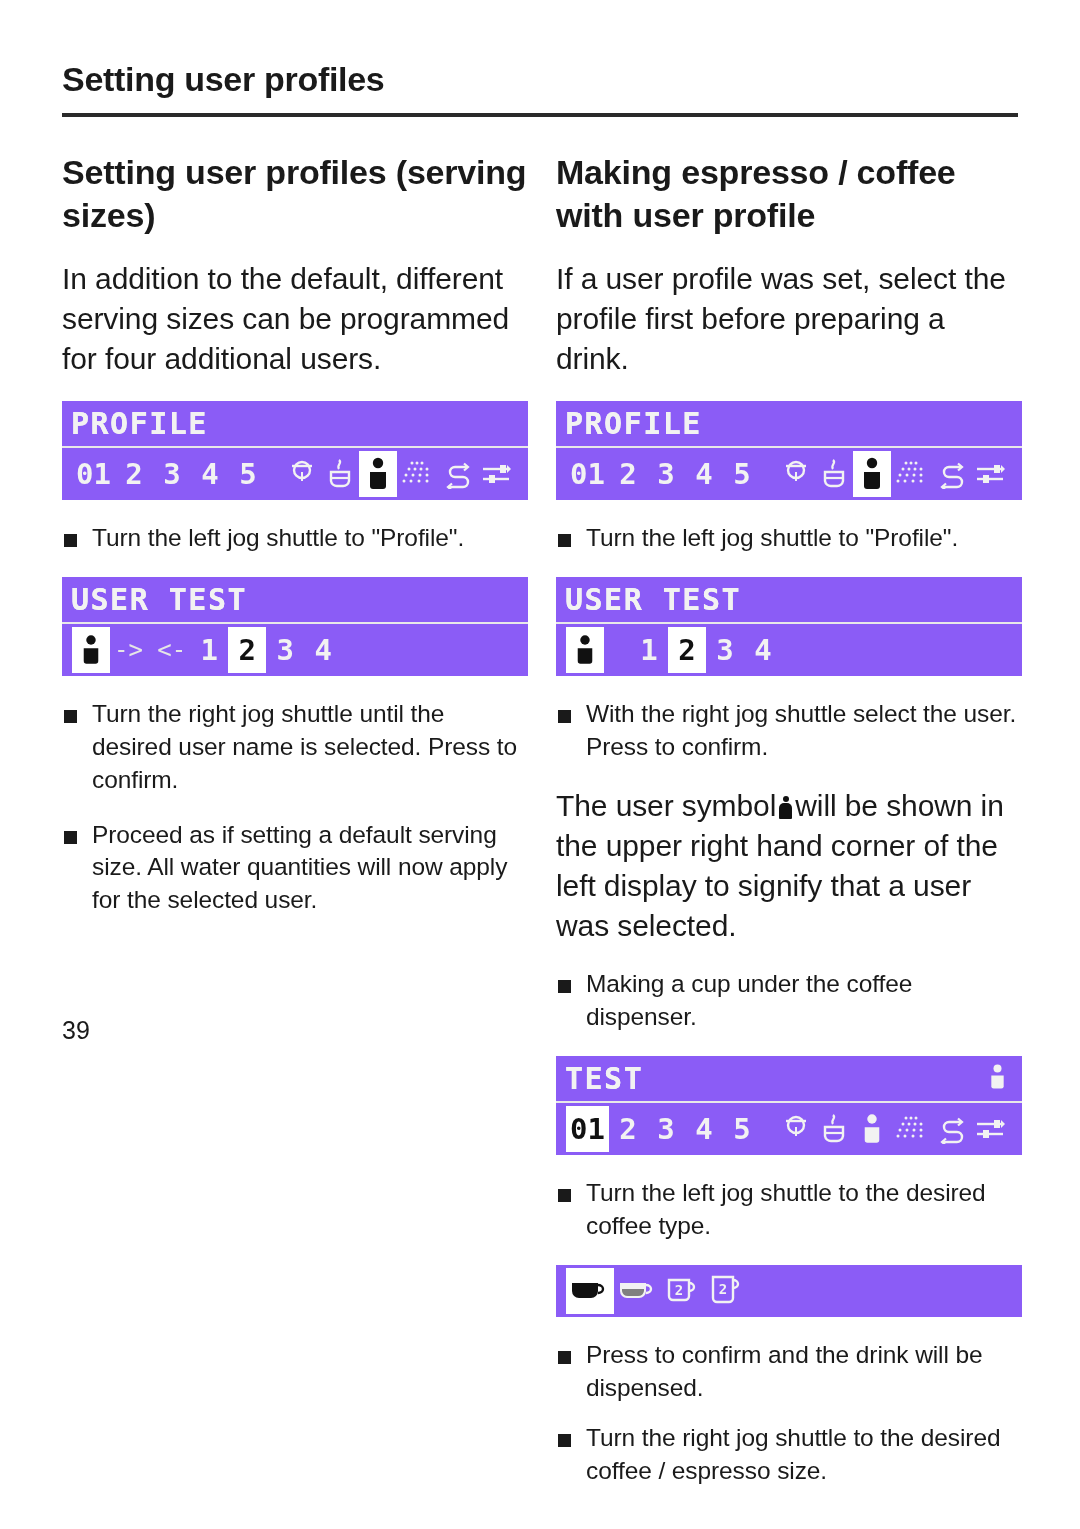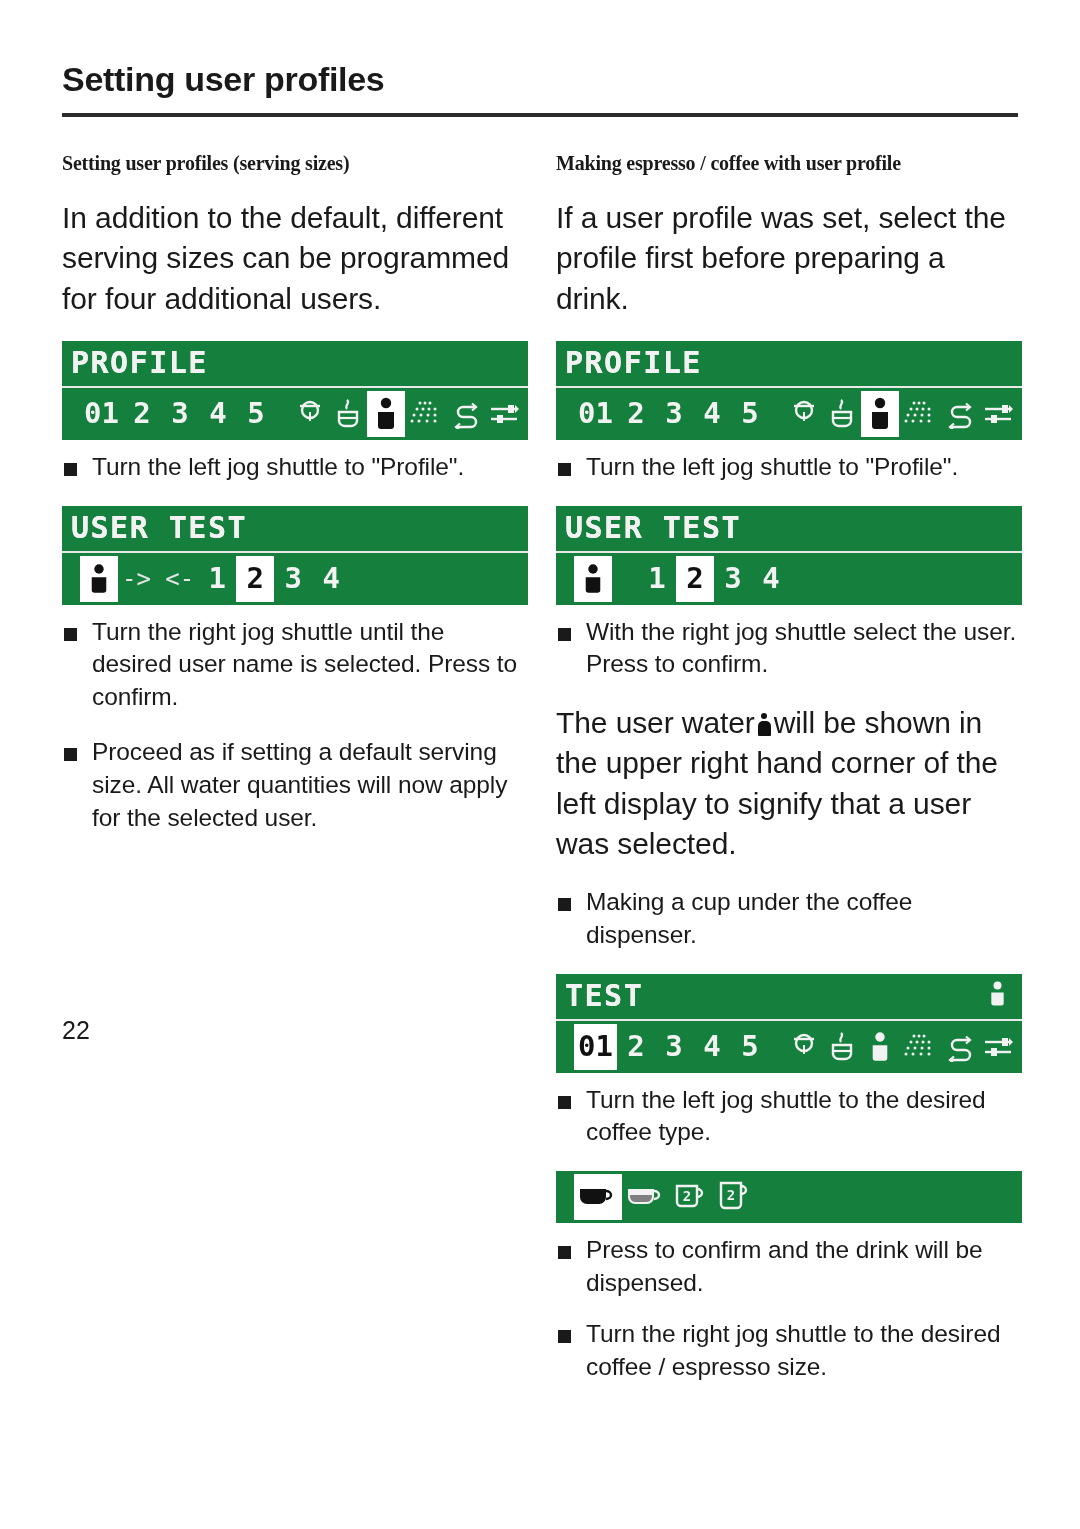--- a/index.html
+++ b/index.html
@@ -42,26 +42,25 @@
     display: flex;
     gap: 28px;
   }
 
   .col {
     width: 466px;
     flex: 0 0 466px;
   }
 
   h2.section-title {
-    font-size: 20px;
+    font-size: 34px;
     font-weight: bold;
     line-height: 1.26;
     letter-spacing: -0.2px;
     margin-bottom: 22px;
-    font-family: Liberation Serif, serif;
   }
 
   p.body {
     font-size: 30px;
     line-height: 1.34;
     margin-bottom: 22px;
     letter-spacing: -0.1px;
   }
 
   ul.bullets { list-style: none; margin-bottom: 22px; }
@@ -107,23 +106,23 @@
     content: "";
     position: absolute;
     left: 0; top: 7.5px;
     width: 13px; height: 15.5px;
     background: #111;
     border-radius: 5px 5px 1px 1px;
   }
 
   
   .lcd {
-    background: #15803d;
+    background: #8b5cf6;
     width: 100%;
-    margin-bottom: 11px;
+    margin-bottom: 22px;
     padding: 0;
   }
 
   .lcd-title-row {
     position: relative;
     height: 47px;
     border-bottom: 2px solid #e8e8e8;
     display: flex;
     align-items: center;
     padding-left: 9px;
@@ -144,21 +143,21 @@
     position: absolute;
     right: 16px;
     top: 50%;
     transform: translateY(-50%);
   }
 
   .lcd-icon-row {
     height: 52px;
     display: flex;
     align-items: center;
-    padding-left: 18px;
+    padding-left: 10px;
     gap: 0;
   }
 
   .cell {
     height: 46px;
     min-width: 38px;
     display: flex;
     align-items: center;
     justify-content: center;
     padding: 0 4px;
@@ -467,21 +466,21 @@
               <span class="num">4</span>
             </div>
         </div>
       </div>
 
       <ul class="bullets">
         <li>With the right jog shuttle select the user. Press to confirm.</li>
       </ul>
 
       <p class="body">
-        <span>The user water</span><span class="person-inline"></span><span>will be shown in the upper right hand corner of the left display to signify that a user was selected.</span>
+        <span>The user symbol</span><span class="person-inline"></span><span>will be shown in the upper right hand corner of the left display to signify that a user was selected.</span>
       </p>
 
       <ul class="bullets">
         <li>Making a cup under the coffee dispenser.</li>
       </ul>
 
       <div class="lcd">
         <div class="lcd-title-row">
           <span class="lcd-title">TEST</span>
           <span class="lcd-title-badge">
@@ -609,14 +608,14 @@
       </div>
 
       <ul class="bullets">
         <li>Press to confirm and the drink will be dispensed.</li>
         <li>Turn the right jog shuttle to the desired coffee / espresso size.</li>
       </ul>
 
     </div>
   </div>
 
-  <div class="folio">22</div>
+  <div class="folio">39</div>
 </div>
 
 </body></html>

